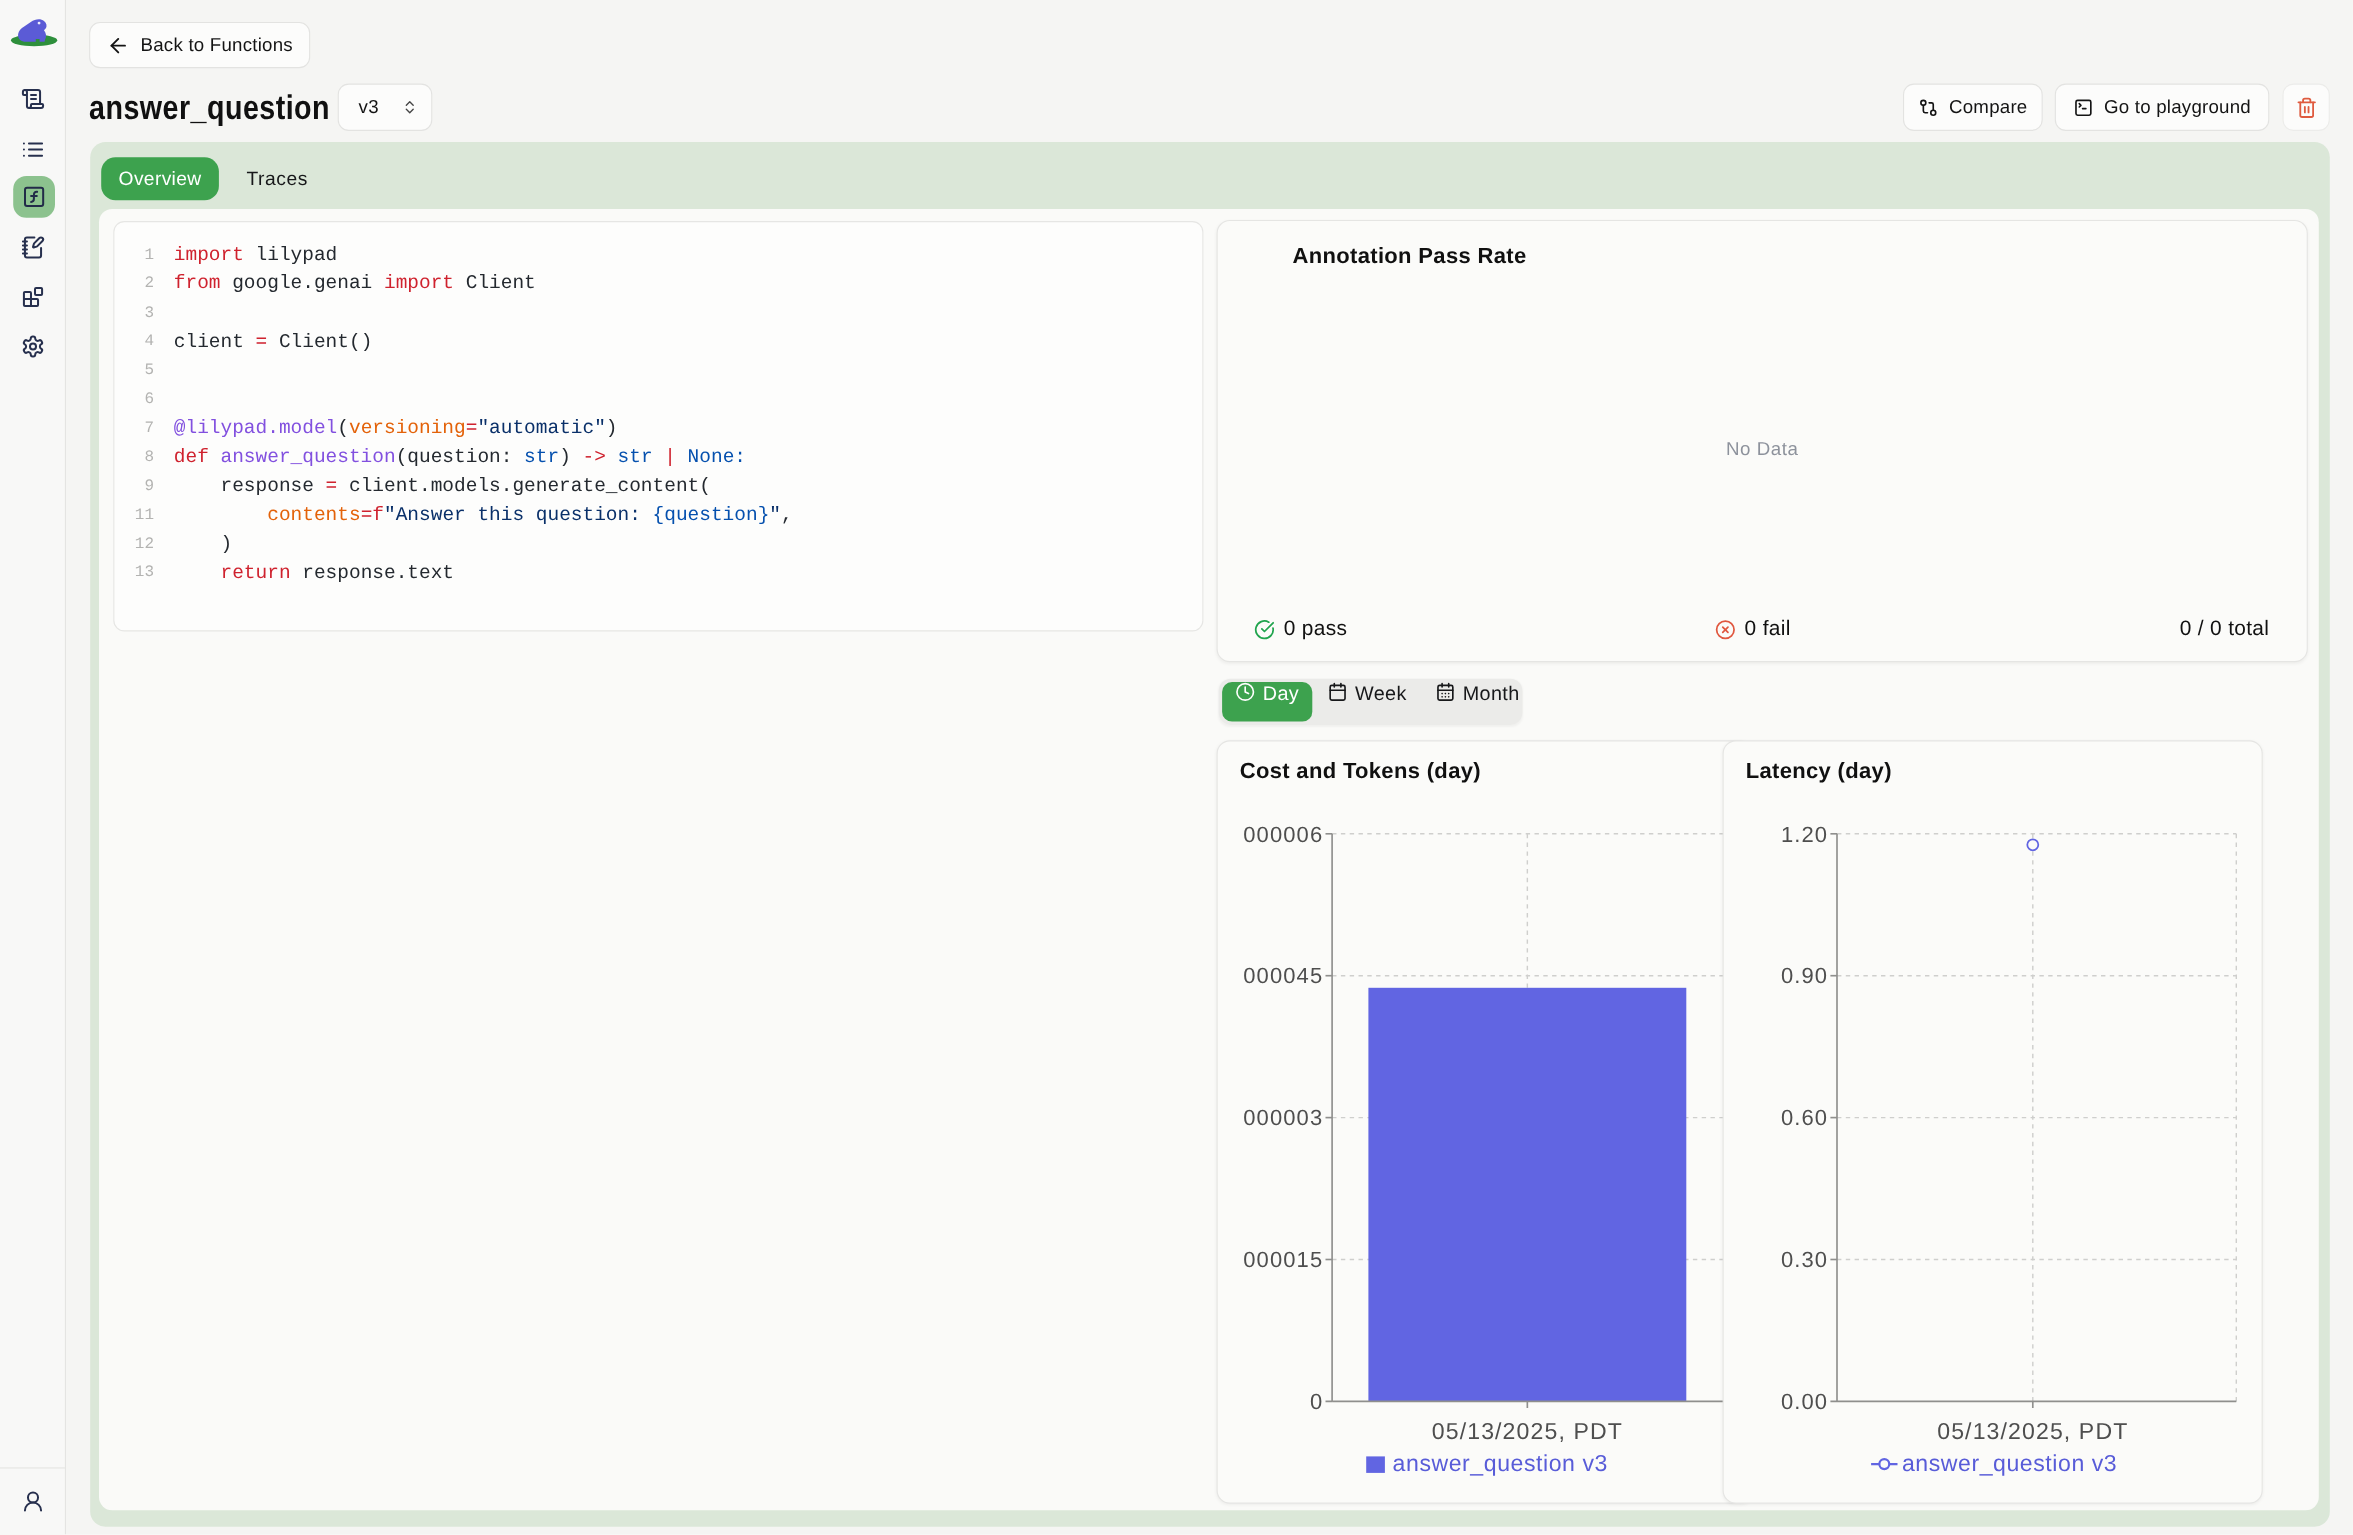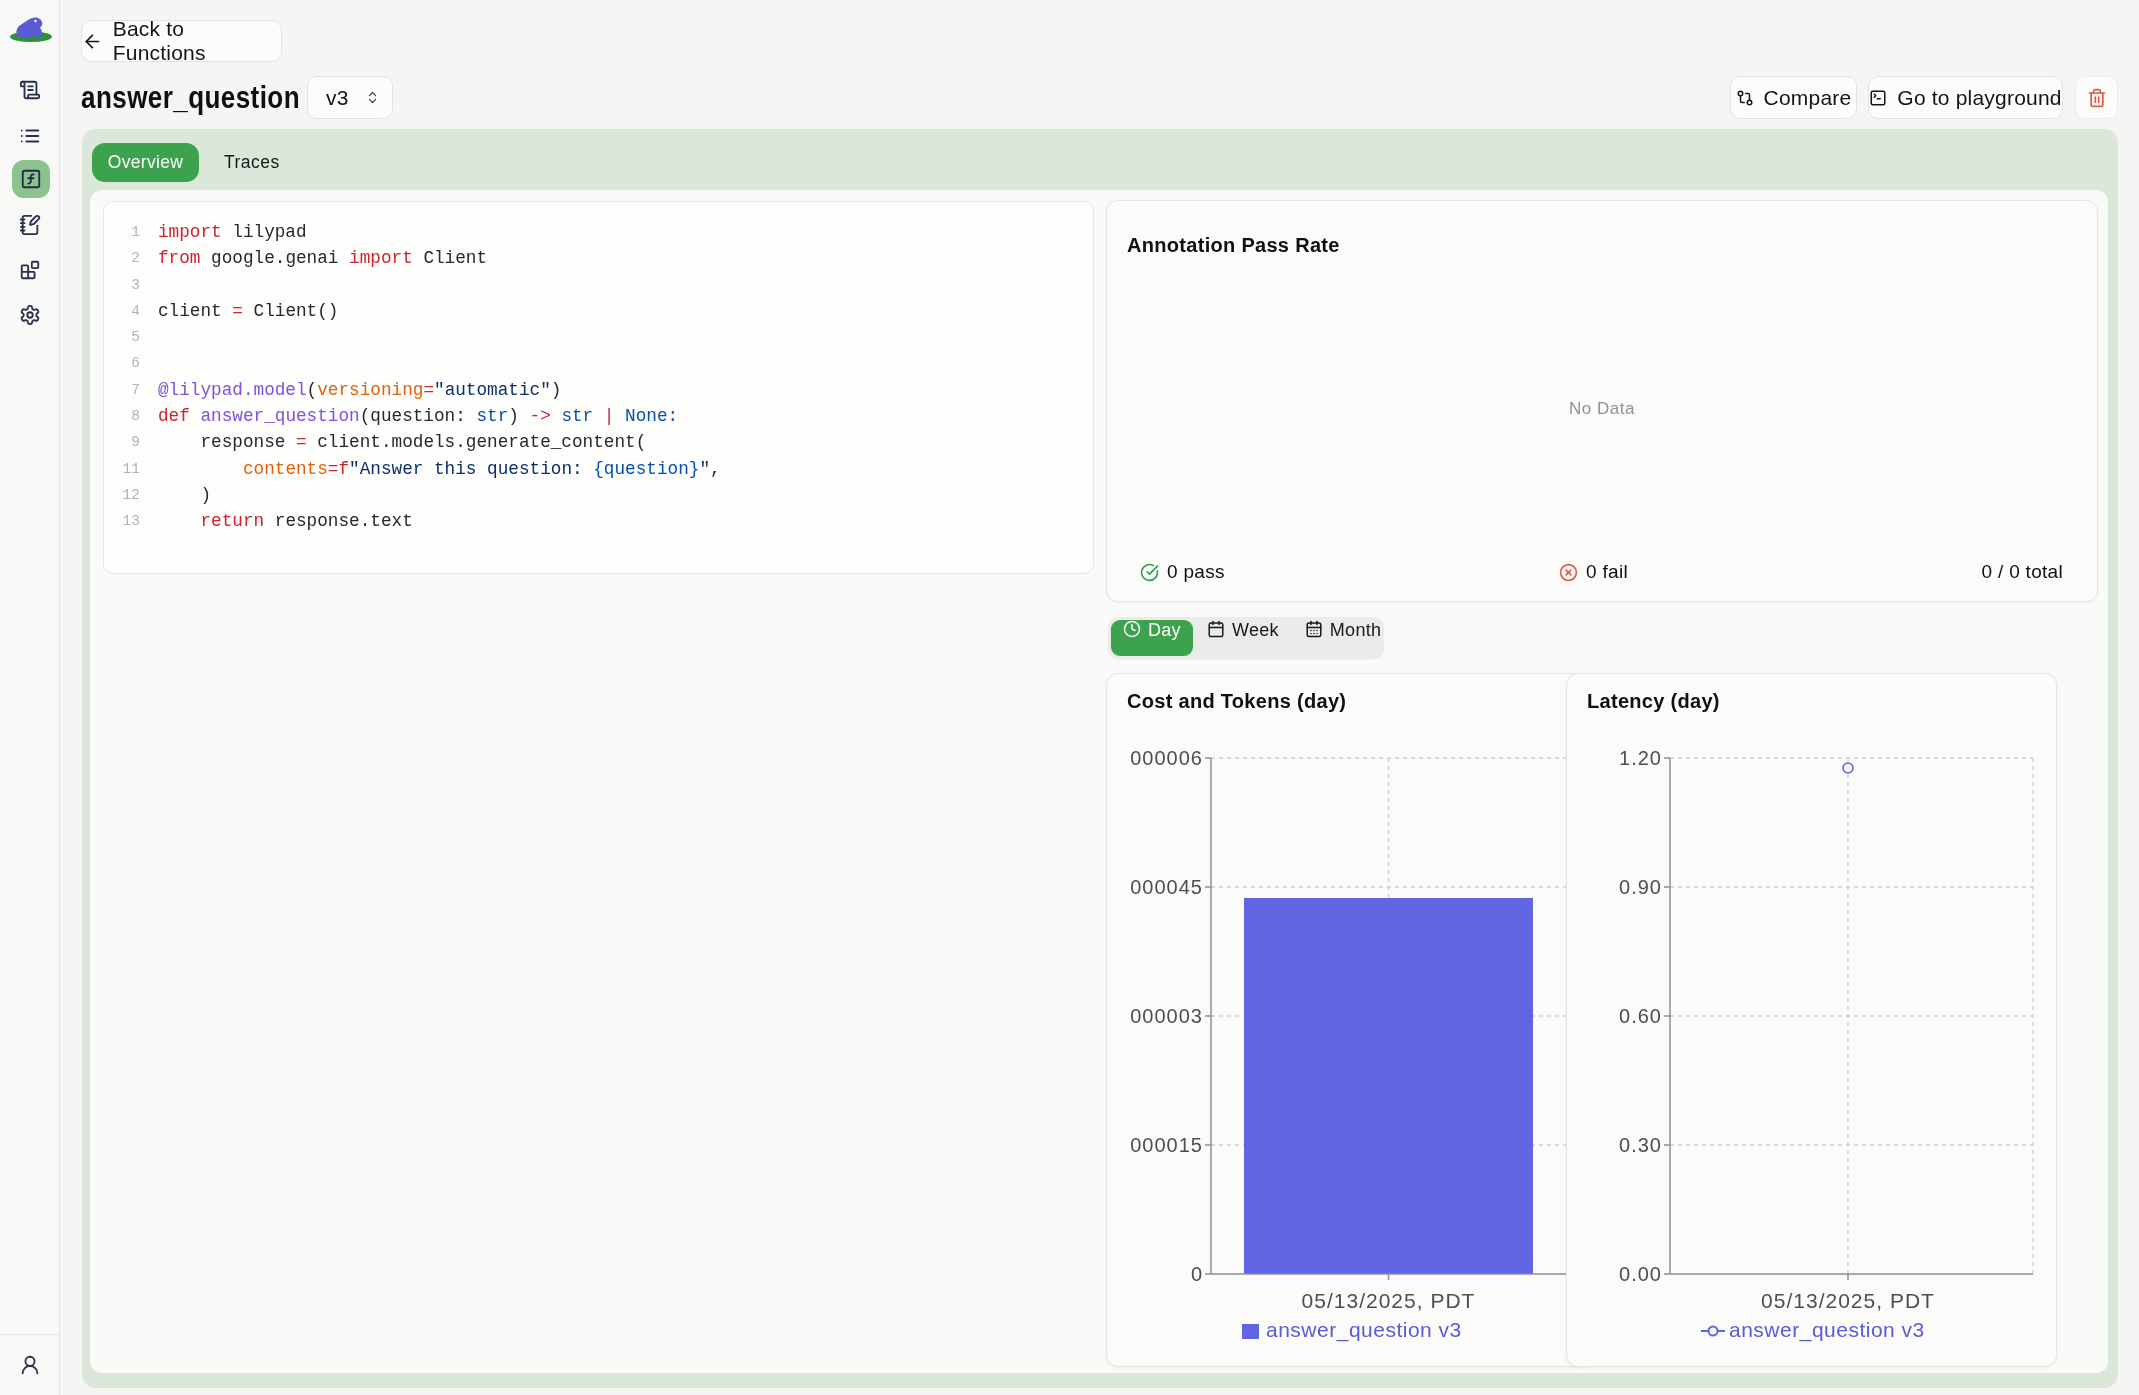--- a/index.html
+++ b/index.html
@@ -11,21 +11,21 @@
   
   #sidebar { left:0; top:0; width:60px; height:1395px; background:#f8f8f7; border-right:1px solid #e4e4e2; }
   .navic { position:absolute; left:19px; color:#27304e; }
   #sb-active { position:absolute; left:12px; top:160px; width:38px; height:38px; background:#8cc28e; border-radius:12px; }
   #sb-active svg { position:absolute; left:8px; top:8px; }
   #sb-sep { position:absolute; left:0; top:1334px; width:60px; height:1px; background:#e4e4e2; }
 
   
   .btn { position:absolute; background:#fcfcfb; border:1px solid #e3e3e1; border-radius:10px;
          display:flex; align-items:center; justify-content:center; gap:10px;
-         color:#141414; font-size:21px; font-weight:500; letter-spacing:.2px; }
+         color:#141414; font-size:17px; font-weight:500; letter-spacing:.2px; }
   #backbtn { left:81px; top:20px; width:201px; height:42px; }
   #title { left:81px; top:80px; font-size:31px; font-weight:700; color:#101010; letter-spacing:.5px; transform:scaleX(.84); transform-origin:0 0; }
   #vsel { left:307px; top:76px; width:86px; height:43px; justify-content:space-between; padding:0 12px 0 18px; font-weight:400;}
   #comparebtn { left:1730px; top:76px; width:127px; height:43px; }
   #playbtn { left:1868px; top:76px; width:195px; height:43px; }
   #trashbtn { left:2075px; top:76px; width:43px; height:43px; border-color:#ececea; }
 
   
   #panel { left:82px; top:129px; width:2036px; height:1259px; background:#dbe7d8; border-radius:14px; }
   #tab-overview { position:absolute; left:10px; top:14px; width:107px; height:39px; background:#3da24e;
@@ -181,21 +181,21 @@
       <div class="cl"><span class="ln">5</span><span class="lc"></span></div>
       <div class="cl"><span class="ln">6</span><span class="lc"></span></div>
       <div class="cl"><span class="ln">7</span><span class="lc"><span class="d">@lilypad.model</span><span class="c">(</span><span class="o">versioning</span><span class="k">=</span><span class="s">"automatic"</span><span class="c">)</span></span></div>
       <div class="cl"><span class="ln">8</span><span class="lc"><span class="k">def</span><span class="c"> </span><span class="d">answer_question</span><span class="c">(question: </span><span class="t">str</span><span class="c">) </span><span class="k">-&gt;</span><span class="c"> </span><span class="t">str</span><span class="c"> </span><span class="k">|</span><span class="c"> </span><span class="t">None</span><span class="t">:</span></span></div>
       <div class="cl"><span class="ln">9</span><span class="lc"><span class="c">    response </span><span class="k">=</span><span class="c"> client.models.generate_content(</span></span></div>
       <div class="cl"><span class="ln">11</span><span class="lc"><span class="c">        </span><span class="o">contents</span><span class="k">=</span><span class="k">f</span><span class="s">"Answer this question: </span><span class="t">{question}</span><span class="s">"</span><span class="c">,</span></span></div>
       <div class="cl"><span class="ln">12</span><span class="lc"><span class="c">    )</span></span></div>
       <div class="cl"><span class="ln">13</span><span class="lc"><span class="c">    </span><span class="k">return</span><span class="c"> response.text</span></span></div>
     </div>
     <div id="anncard" class="card">
-      <div class="cardtitle" style="top:33px;">Annotation Pass Rate</div>
+      <div class="cardtitle" style="top:21px;margin-left:48px;">Annotation Pass Rate</div>
       <div id="nodata">No Data</div>
       <div class="annfoot" style="left:33px;">
         <svg class="ic" width="19" height="19" viewBox="0 0 24 24" fill="none" stroke="#20a44e" stroke-width="2" stroke-linecap="round" stroke-linejoin="round">
             <path d="M21.801 10A10 10 0 1 1 17 3.335"></path>
             <path d="m9 11 3 3L22 4"></path>
           </svg>
         <span>0 pass</span>
       </div>
       <div class="annfoot" style="left:452px;">
         <svg class="ic" width="19" height="19" viewBox="0 0 24 24" fill="none" stroke="#e0573f" stroke-width="2" stroke-linecap="round" stroke-linejoin="round">

